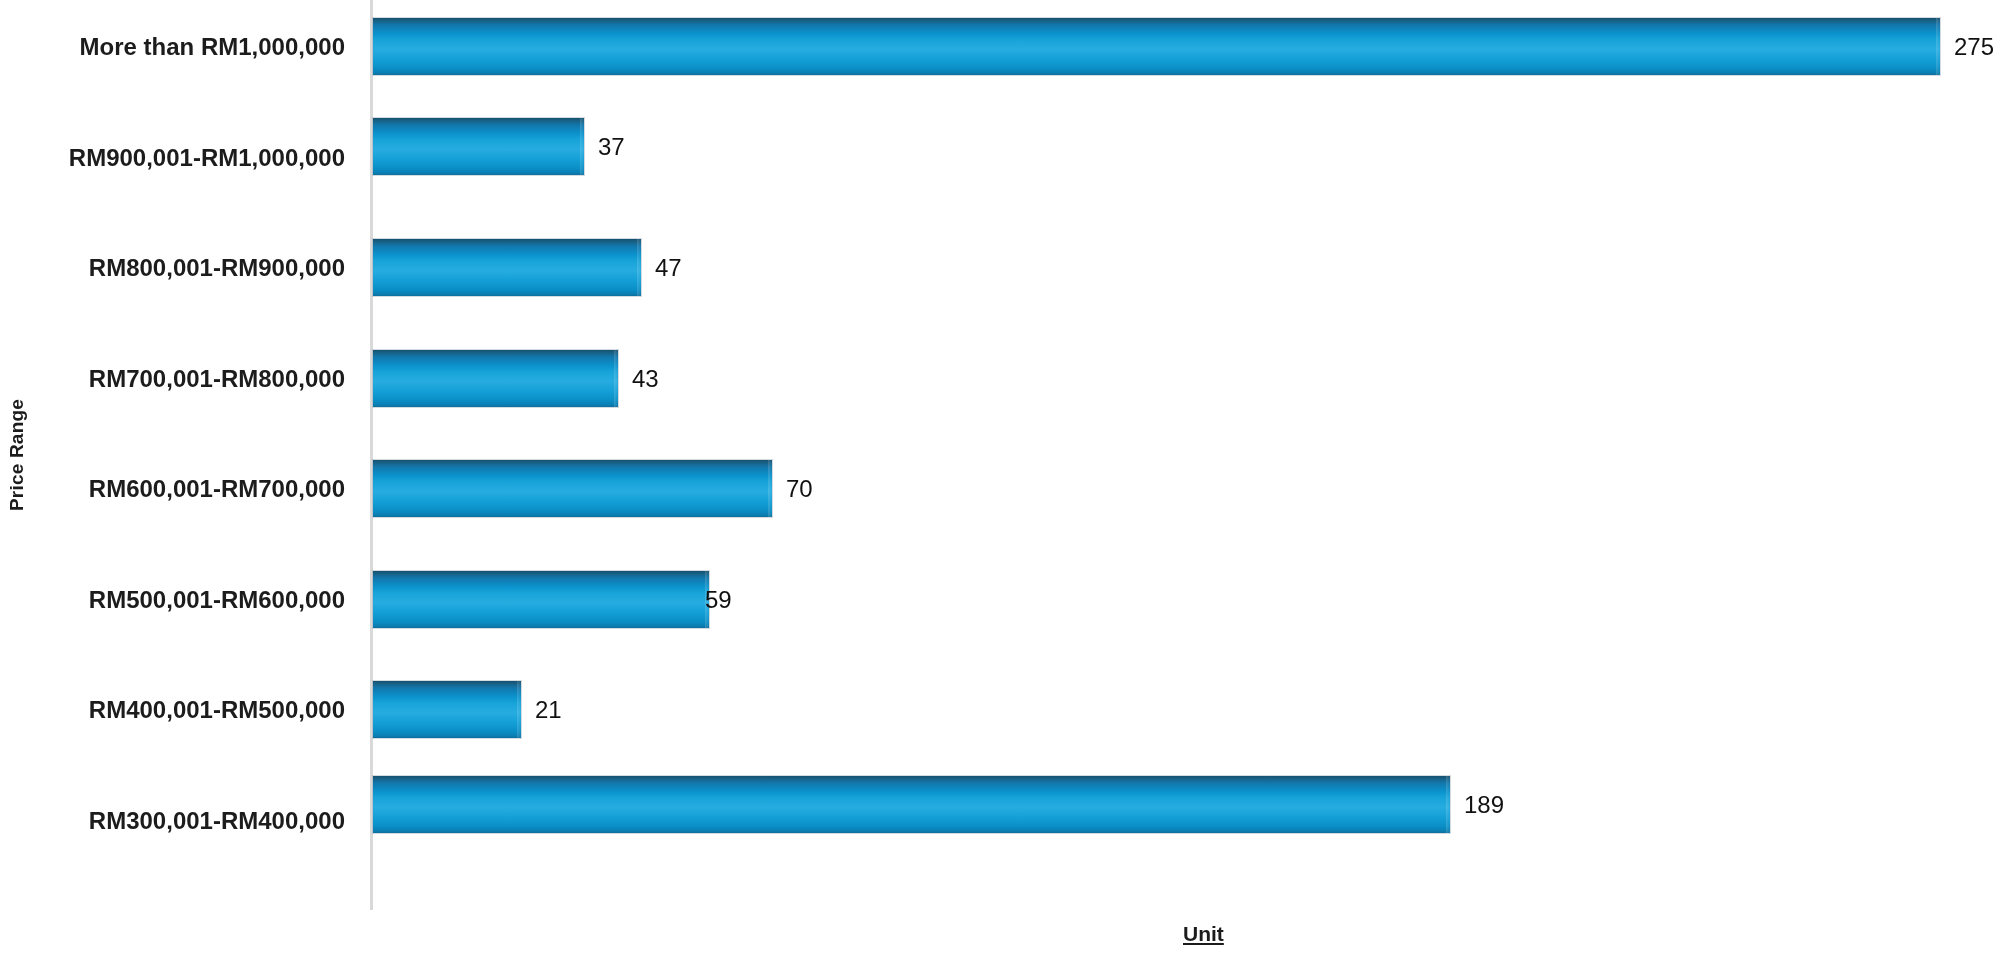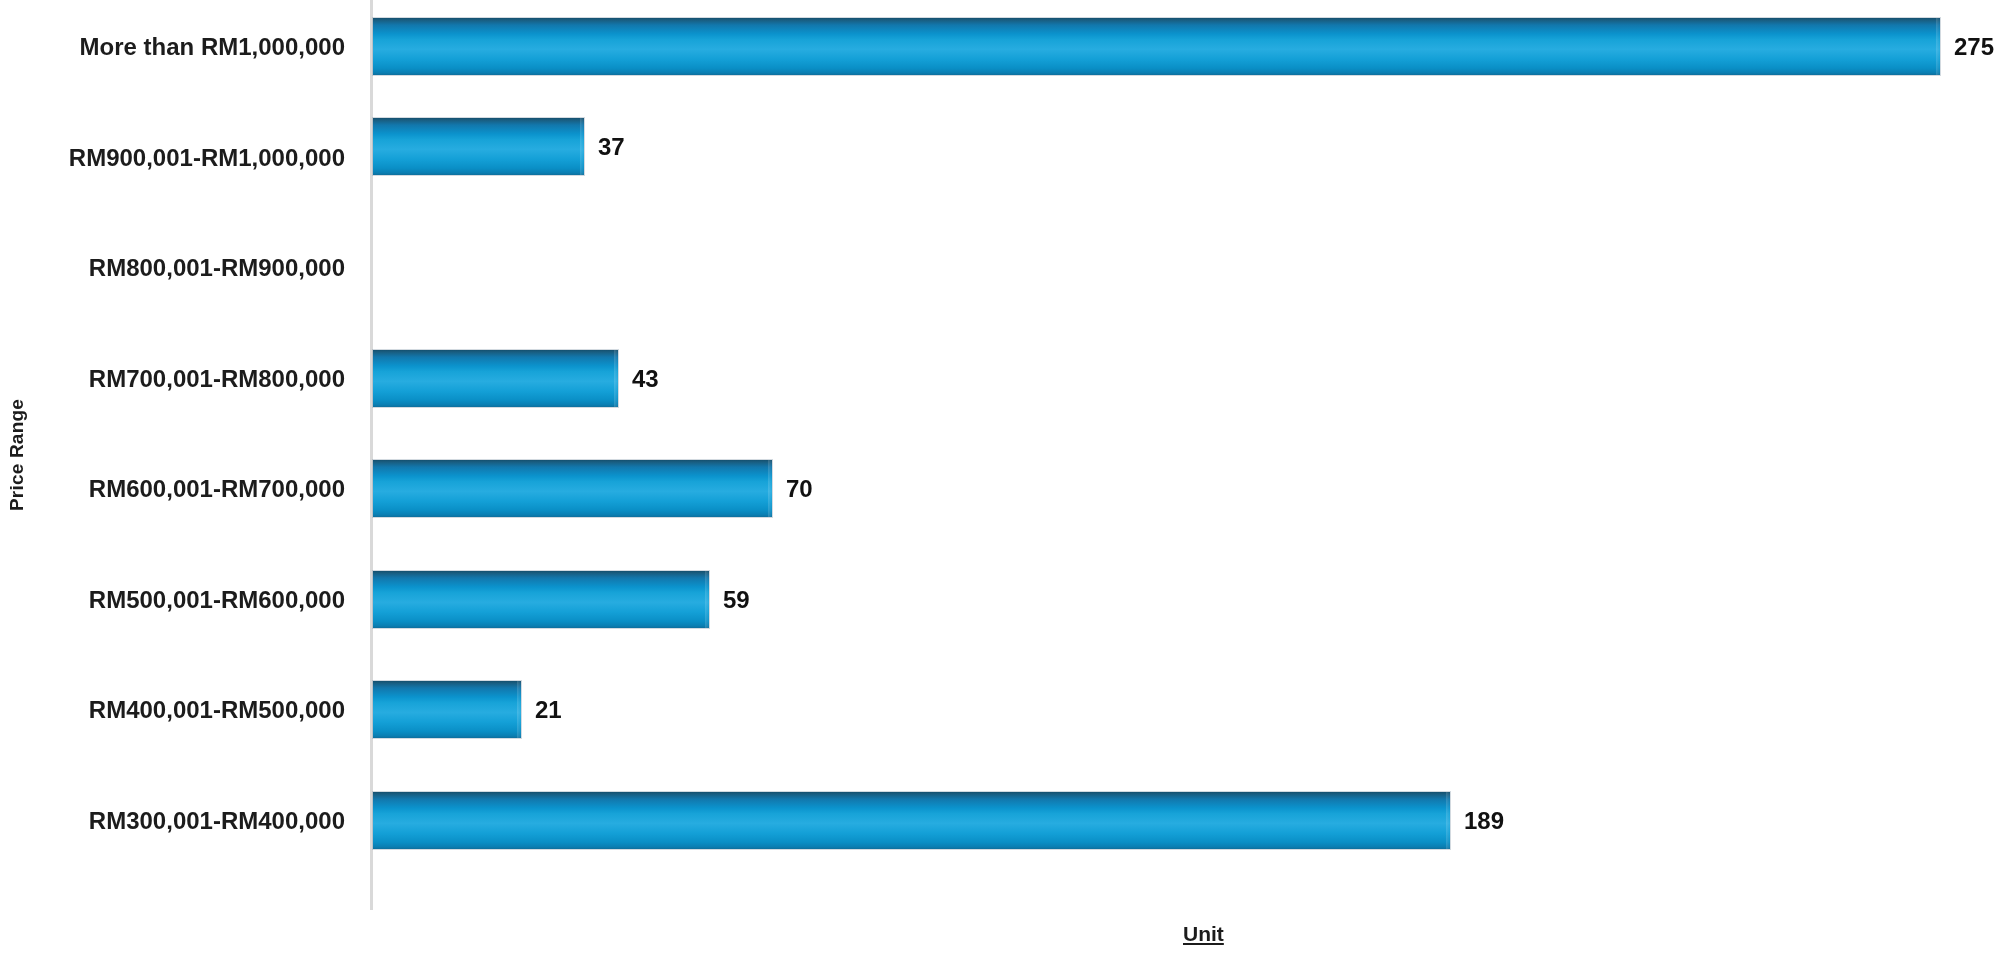--- a/index.html
+++ b/index.html
@@ -109,21 +109,21 @@
     bottom: 0;
     width: 4px;
     background: linear-gradient(to right, rgba(255,255,255,0.16), rgba(255,255,255,0.02));
     pointer-events: none;
   }
   .bar-value {
     position: absolute;
     top: 50%;
     transform: translateY(-50%);
     font-size: 24px;
-    font-weight: bold;
+    font-weight: normal;
     color: #111111;
     white-space: nowrap;
     line-height: 1;
   }
 
   
   #x-axis-title {
     position: absolute;
     left: 373px;
     top: 922px;
@@ -162,37 +162,41 @@
   <div id="plot-area">
     <div id="axis-line"></div>
   <div class="bar-row" style="top: 18px; height: 57px; width: 1627px;">
         <div class="bar" title="More than RM1,000,000: 275" style="width: 1567px;"></div>
         <div class="bar-value" style="left: 1581px;">275</div>
       </div>
       <div class="bar-row" style="top: 118px; height: 57px; width: 1627px; padding-left: 28px;">
         <div class="bar" title="RM900,001-RM1,000,000: 37" style="width: 211px;"></div>
         <div class="bar-value" style="left: 225px;">37</div>
       </div>
+      <div class="bar-row" style="top: 239px; height: 57px; width: 1627px;">
+        <div class="bar" title="RM800,001-RM900,000: 47" style="width: 268px;"></div>
+        <div class="bar-value" style="left: 282px;">47</div>
+      </div>
       <div class="bar-row" style="top: 350px; height: 57px; width: 1627px;">
         <div class="bar" title="RM700,001-RM800,000: 43" style="width: 245px;"></div>
         <div class="bar-value" style="left: 259px;">43</div>
       </div>
       <div class="bar-row" style="top: 460px; height: 57px; width: 1627px;">
         <div class="bar" title="RM600,001-RM700,000: 70" style="width: 399px;"></div>
         <div class="bar-value" style="left: 413px;">70</div>
       </div>
       <div class="bar-row" style="top: 571px; height: 57px; width: 1627px;">
         <div class="bar" title="RM500,001-RM600,000: 59" style="width: 336px;"></div>
-        <div class="bar-value" style="left: 350px;">59</div>
+        <div class="bar-value" style="left: 332px;">59</div>
       </div>
       <div class="bar-row" style="top: 681px; height: 57px; width: 1627px;">
         <div class="bar" title="RM400,001-RM500,000: 26" style="width: 148px;"></div>
         <div class="bar-value" style="left: 162px;">21</div>
       </div>
-      <div class="bar-row" style="top: 792px; height: 57px; width: 1386px;">
+      <div class="bar-row" style="top: 776px; height: 57px; width: 1386px;">
         <div class="bar" title="RM300,001-RM400,000: 189" style="width: 1077px;"></div>
         <div class="bar-value" style="left: 1091px;">189</div>
       </div>
     </div>
 
   <div id="x-axis-title">
     <span class="inner">Unit</span>
   </div>
 
 </div>

